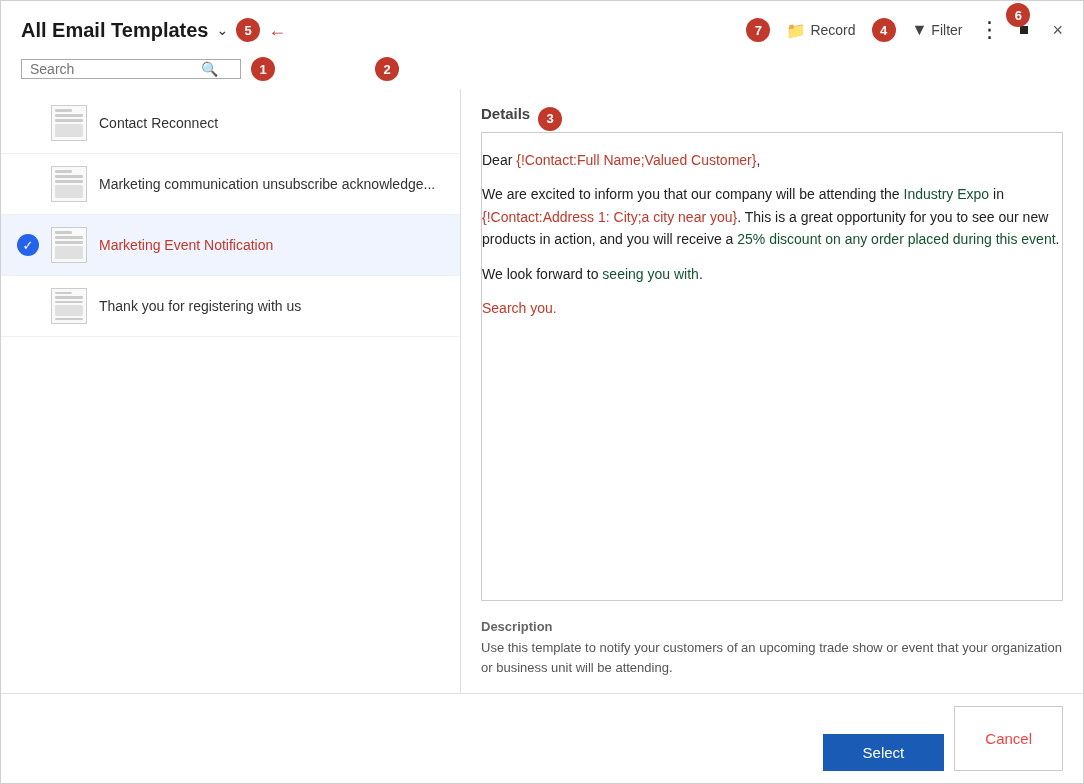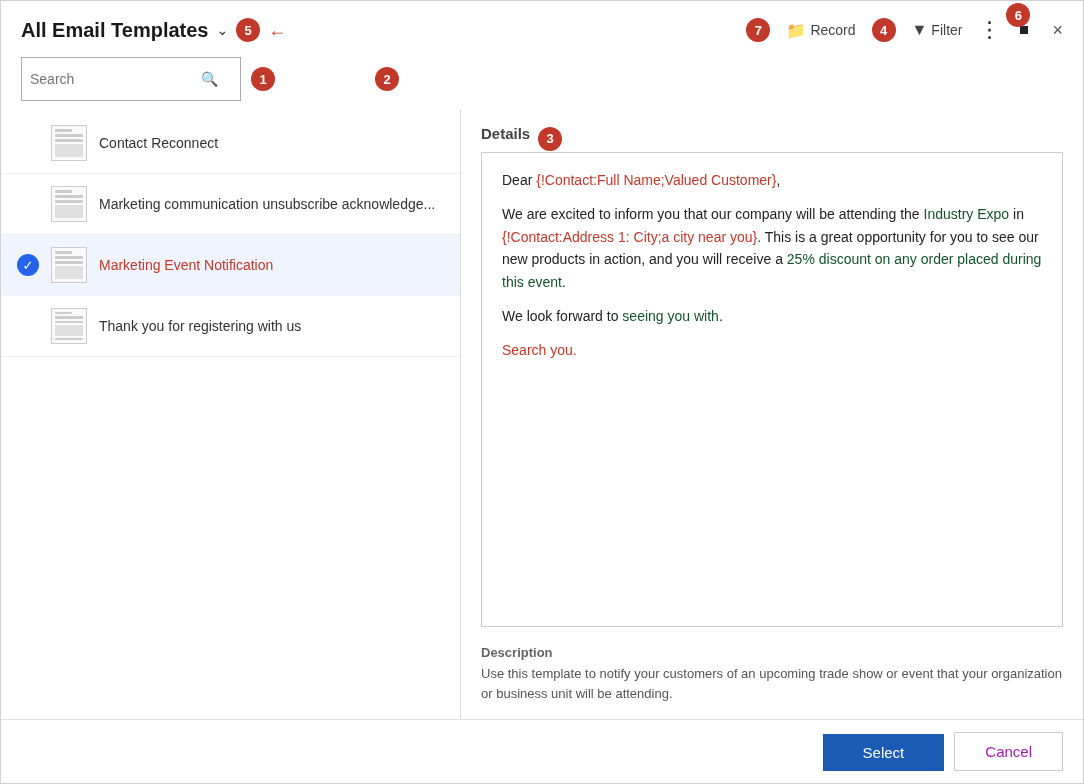--- a/index.html
+++ b/index.html
@@ -93,21 +93,21 @@
     
     .search-area {
       padding: 4px 20px 8px 20px;
       position: relative;
       display: flex;
       align-items: center;
     }
 
     .search-input {
       width: 220px;
-      height: 44px;
+      height: 20px;
       border: 1px solid #aaa;
       padding: 4px 30px 4px 8px;
       font-size: 14px;
       color: #999;
       outline: none;
     }
 
     .search-icon {
       position: absolute;
       right: calc(100% - 234px);
@@ -210,21 +210,21 @@
       font-weight: 600;
       color: #444;
       margin-bottom: 10px;
     }
 
     .email-preview {
       border: 1px solid #ccc;
       background: #fff;
       flex: 1;
       overflow-y: auto;
-      padding: 16px 20px;
+      padding: 16px 0;
       font-size: 14px;
       line-height: 1.6;
       color: #222;
       margin-bottom: 14px;
       position: relative;
     }
 
     .email-preview p {
       margin-bottom: 12px;
     }
@@ -269,23 +269,23 @@
       color: #fff;
       border: none;
       padding: 10px 40px;
       font-size: 15px;
       cursor: pointer;
       font-weight: 500;
     }
 
     .btn-cancel {
       background: #fff;
-      color: #a21caf;
+      color: #ef4444;
       border: 1px solid #ccc;
-      padding: 10px 30px;
+      padding: 23px 30px;
       font-size: 15px;
       cursor: pointer;
     }
 
     
     .annotation {
       background: #c0392b;
       color: #fff;
       border-radius: 50%;
       width: 24px;

